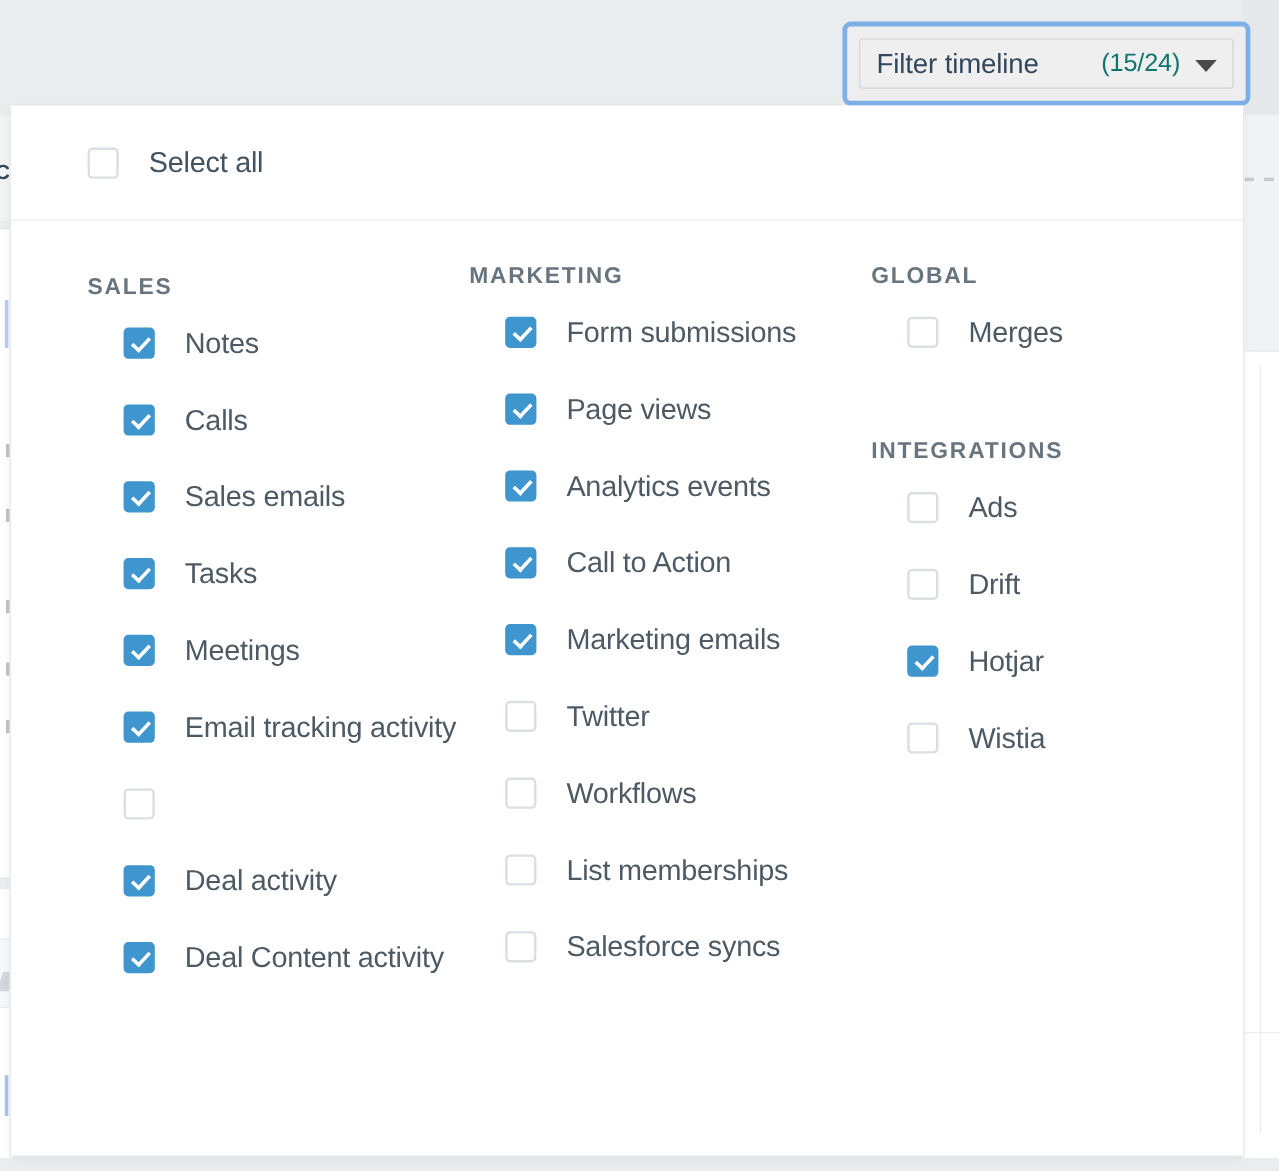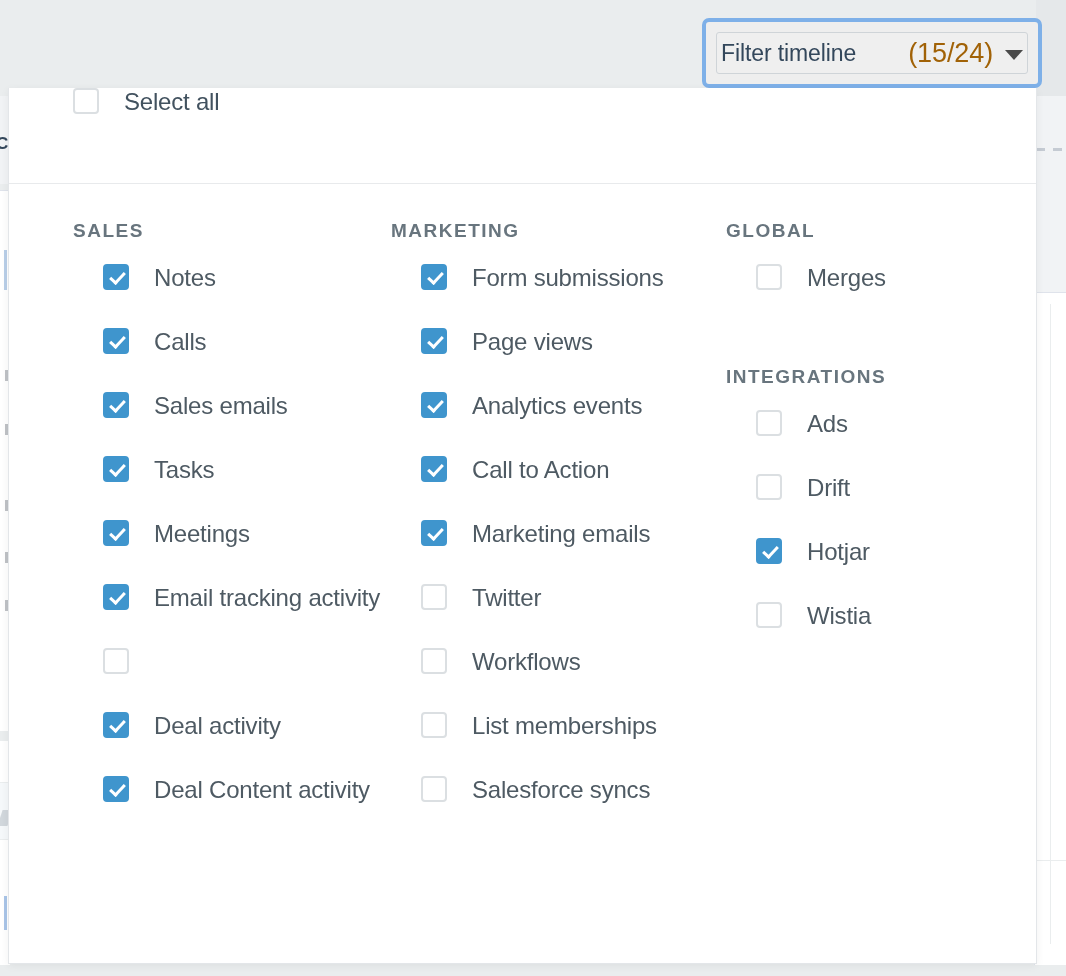--- a/index.html
+++ b/index.html
@@ -194,22 +194,22 @@
     align-items: center;
     justify-content: center;
     gap: 10px;
   }
   .filter-label {
     font-size: 23px;
     color: #33475b;
     letter-spacing: -0.1px;
   }
   .filter-count {
-    font-size: 27px;
-    color: #a16207;
+    font-size: 21px;
+    color: #0f766e;
     letter-spacing: -0.1px;
     margin-left: 42px;
   }
   .caret-icon {
     width: 0;
     height: 0;
     border-left: 9px solid transparent;
     border-right: 9px solid transparent;
     border-top: 10px solid #4a4a4a;
     margin-left: 2px;
@@ -228,38 +228,39 @@
     border: 1px solid #e3e6e9;
     border-top: none;
     box-shadow: 0 2px 8px rgba(0,0,0,0.06);
   }
 
   .select-all-row {
     height: 96px;
     box-sizing: border-box;
     border-bottom: 1px solid #e8eaec;
     display: flex;
+    align-items: center;
     padding-left: 64px;
     cursor: pointer;
   }
   .select-all-label {
     font-size: 24px;
     color: #42525f;
     margin-left: 25px;
     letter-spacing: -0.2px;
   }
 
   .columns {
     display: flex;
     padding: 36px 0 0 0;
   }
   .column {
     box-sizing: border-box;
   }
-  .col-sales   { width: 382px; padding-left: 64px; }
+  .col-sales   { width: 382px; padding-left: 64px; margin-top: 9px; }
   .col-mkt     { width: 335px; padding-left: 0px;  }
   .col-right   { width: 300px; padding-left: 0px;  }
 
   .group-title {
     font-size: 19px;
     font-weight: 700;
     color: #68757e;
     letter-spacing: 1.5px;
     margin: 0 0 22px 0;
   }

